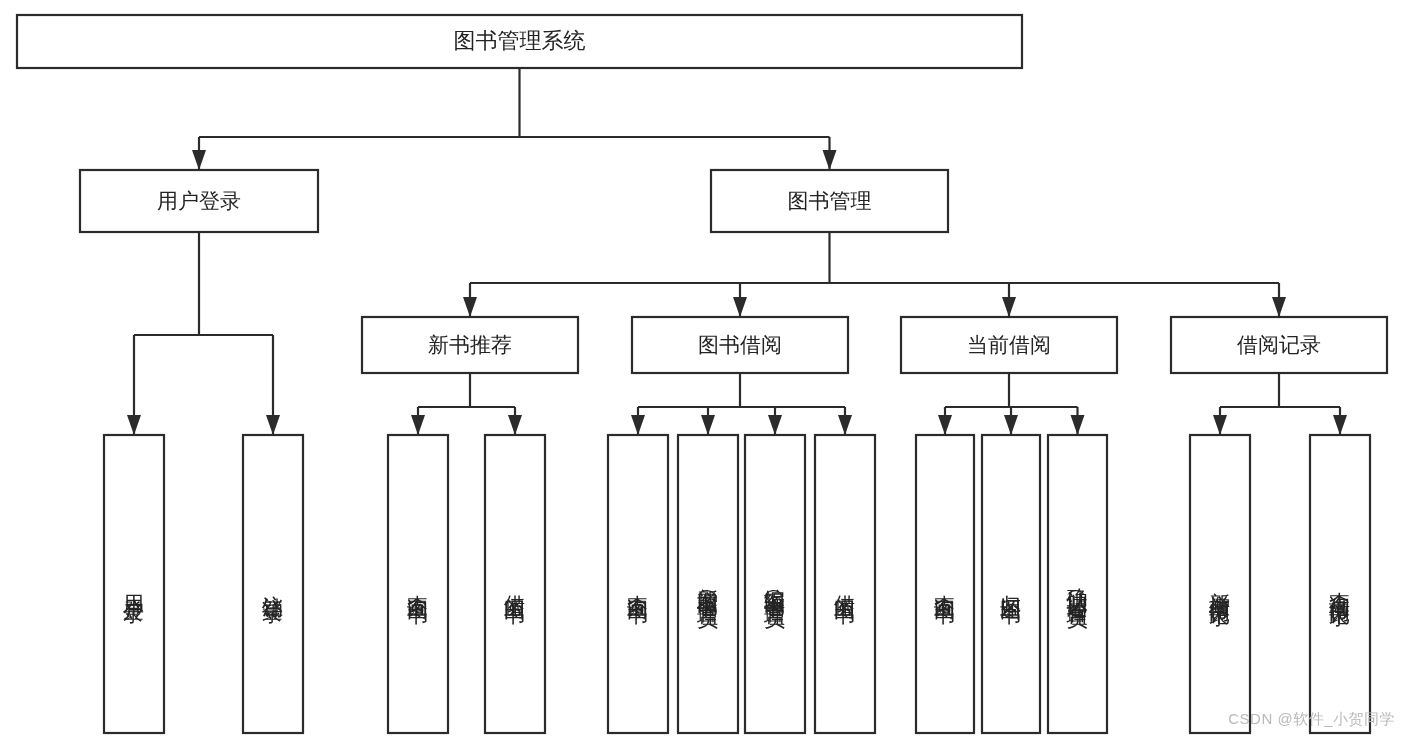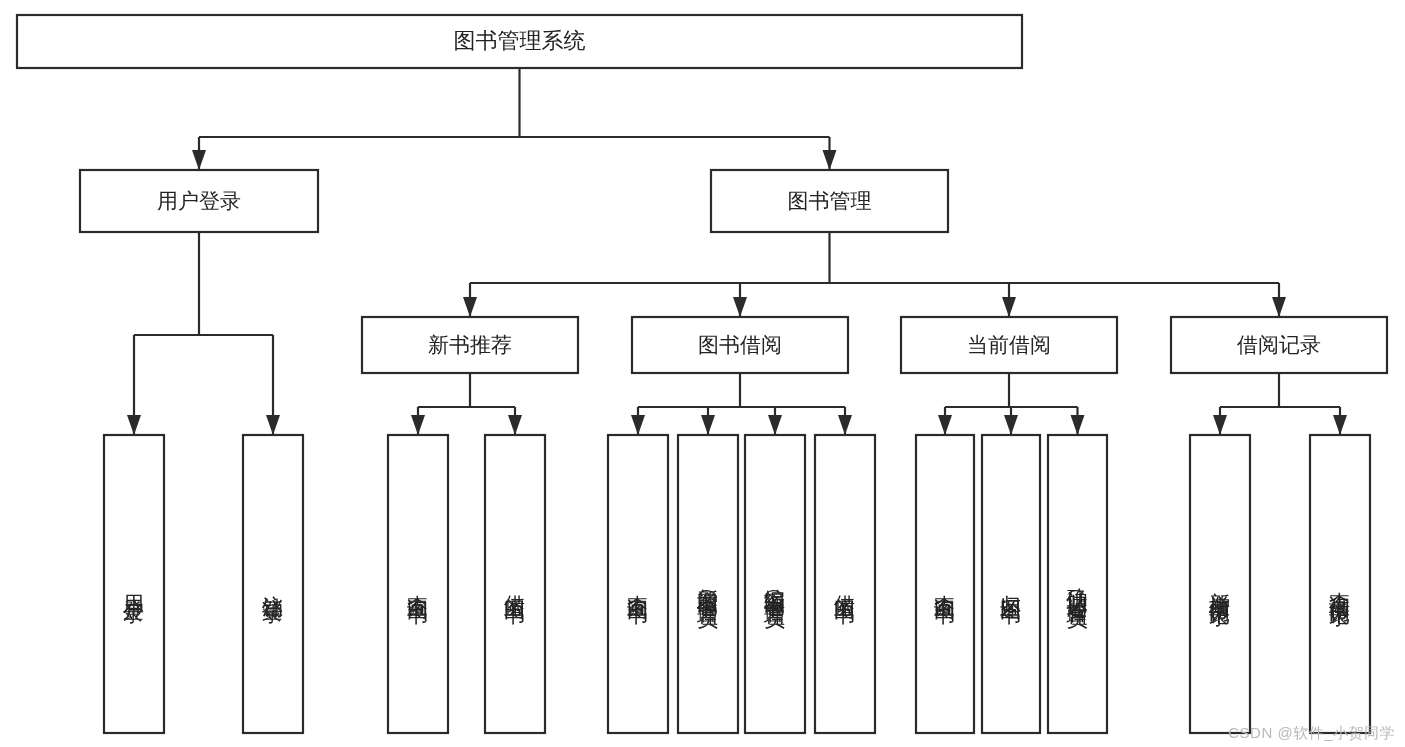--- a/index.html
+++ b/index.html
@@ -64,21 +64,21 @@
     font-size: 21px;
     color: #232323;
     line-height: 1;
     font-family: "Liberation Sans", "DejaVu Sans", sans-serif;
     pointer-events: none;
     white-space: nowrap;
   }
   .watermark {
     position: absolute;
     right: 10px;
-    bottom: 4px;
+    bottom: 18px;
     font-size: 15px;
     color: #b9b9b9;
     font-family: "Liberation Sans", "DejaVu Sans", sans-serif;
     letter-spacing: 0.5px;
     white-space: nowrap;
   }
 </style>
 </head>
 <body>
 

